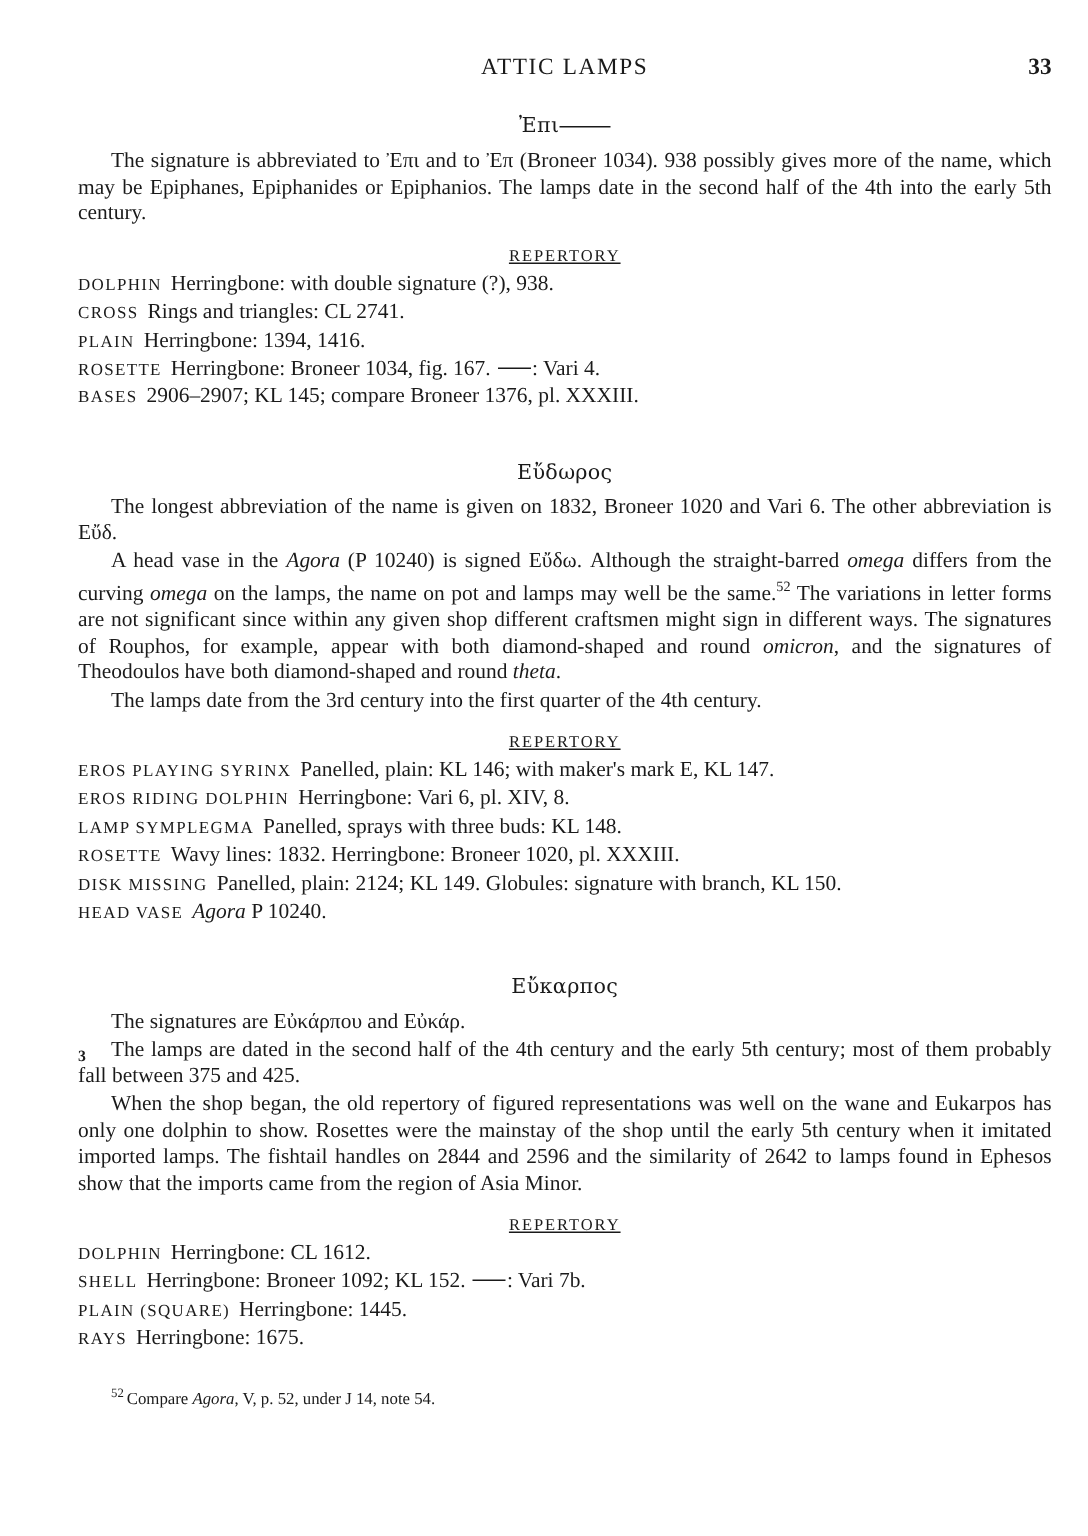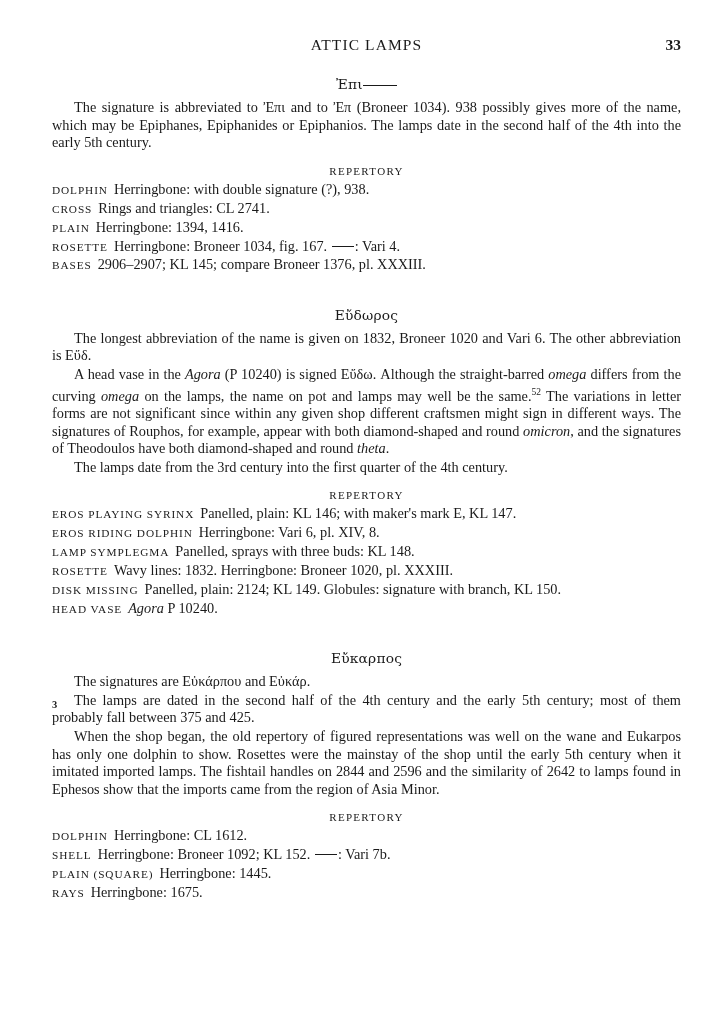--- a/index.html
+++ b/index.html
@@ -12,21 +12,21 @@
     height: 1024px;
     font-family: "Liberation Serif", serif;
     color: #1a1a1a;
     position: relative;
     overflow: hidden;
   }
   .page {
     width: 725px;
     height: 732px;
     box-sizing: border-box;
-    padding: 36px 44px 20px 52px;
+    padding: 36px 24px 20px 52px;
     position: relative;
   }
   .header {
     display: flex;
     align-items: baseline;
     justify-content: center;
     position: relative;
     height: 26px;
     margin-bottom: 14px;
   }
@@ -55,20 +55,21 @@
     line-height: 17.6px;
     margin: 0 0 1px 0;
     text-align: justify;
     text-indent: 22px;
   }
   .repertory-label {
     text-align: center;
     font-size: 11px;
     letter-spacing: 1.3px;
     margin: 13px 0 4px 0;
+    text-decoration: underline;
   }
   .rep-list {
     margin: 0;
     padding: 0;
     list-style: none;
   }
   .rep-list li {
     font-size: 14.3px;
     line-height: 17.4px;
     margin: 0 0 0.5px 0;
@@ -189,16 +190,19 @@
 
     <div class="repertory-label">REPERTORY</div>
     <ul class="rep-list">
       <li><span class="cat">DOLPHIN</span><span>Herringbone: CL 1612.</span></li>
       <li><span class="cat">SHELL</span><span>Herringbone: Broneer 1092; KL 152. <span class="dashrule"></span>: Vari 7b.</span></li>
       <li><span class="cat">PLAIN (SQUARE)</span><span>Herringbone: <span class="b">1445</span>.</span></li>
       <li><span class="cat">RAYS</span><span>Herringbone: <span class="b">1675</span>.</span></li>
     </ul>
   </div>
 
+  <div class="footnote">
+    <span class="fn-num">52</span><span>Compare <span class="it">Agora</span>, V, p. 52, under J 14, note 54.</span>
+  </div>
 
   <div class="signature-mark">3</div>
 
 </div>
 
 </body></html>

